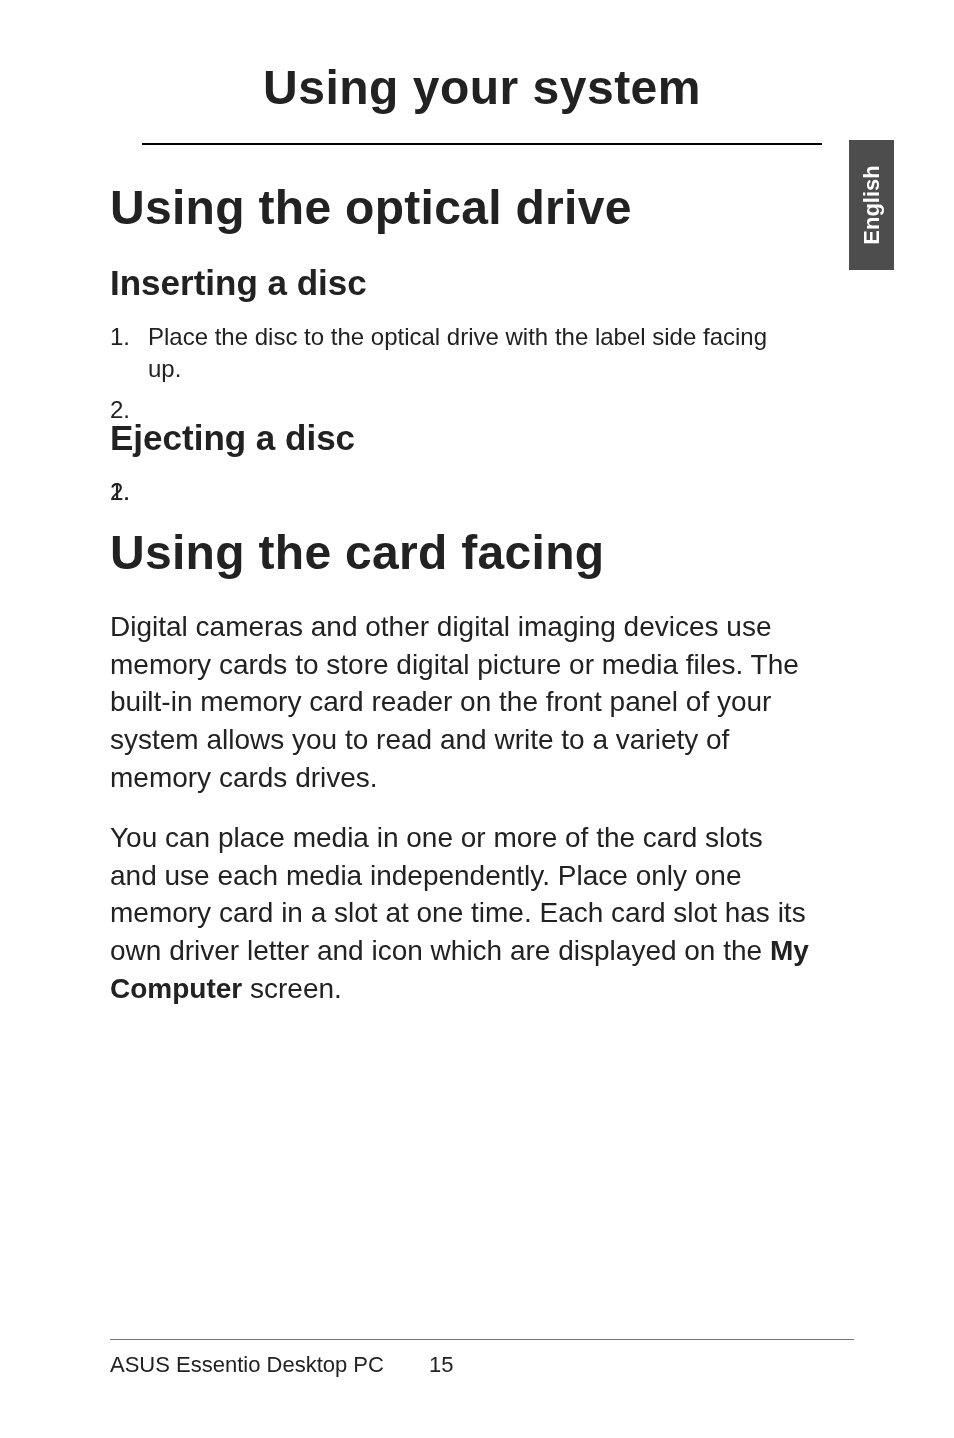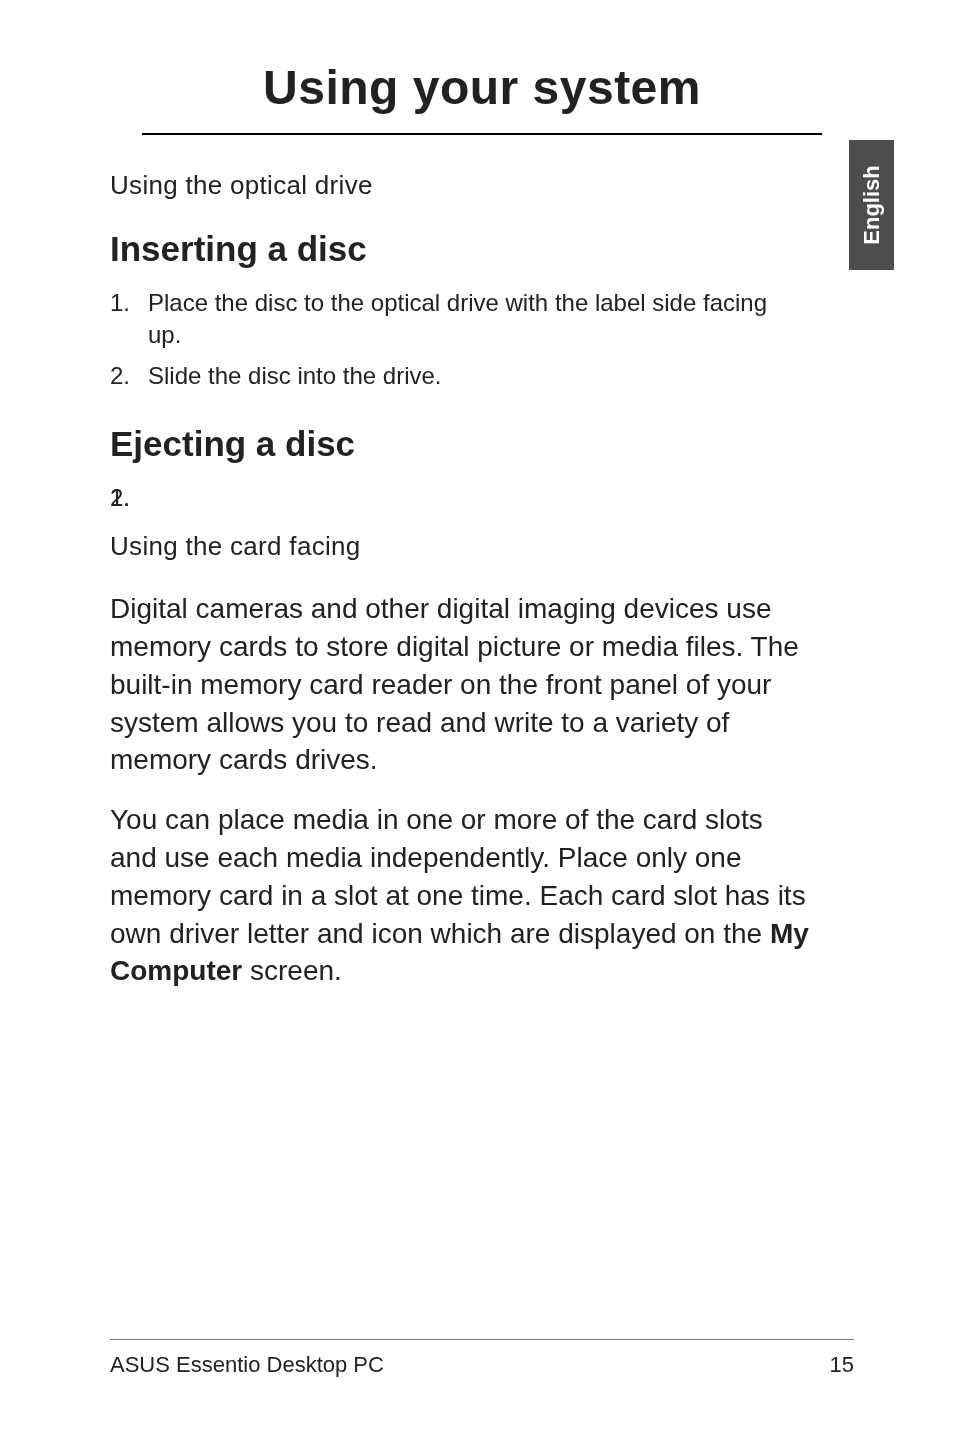--- a/index.html
+++ b/index.html
@@ -33,31 +33,31 @@
     font-size: 22px;
     transform: rotate(-90deg);
     white-space: nowrap;
   }
   h1.main-title {
     font-family: Arial, Helvetica, sans-serif;
     font-weight: 900;
     font-size: 48px;
     text-align: center;
     border-bottom: 2px solid #000;
-    padding-bottom: 18px;
+    padding-bottom: 28px;
     margin-bottom: 35px;
     letter-spacing: 0.5px;
     width: 680px;
     margin-left: auto;
     margin-right: auto;
   }
   h2.section-title {
     font-family: Arial, Helvetica, sans-serif;
-    font-weight: 400;
-    font-size: 26px;
+    font-weight: 700;
+    font-size: 48px;
     margin-bottom: 28px;
     letter-spacing: 0.3px;
   }
   h3.subsection-title {
     font-weight: bold;
     font-size: 35px;
     margin-bottom: 18px;
   }
   ol.steps {
     list-style: none;
@@ -86,21 +86,21 @@
     height: 35px;
   }
   .footer {
     position: absolute;
     bottom: 60px;
     left: 110px;
     right: 100px;
     border-top: 1px solid #777;
     padding-top: 12px;
     display: flex;
-    justify-content: space-between;
+    justify-content: flex-start;
     font-size: 22px;
   }
   .footer .label {
     margin-right: 45px;
   }
   b { font-weight: bold; }
 </style>
 </head>
 <body>
 
@@ -113,21 +113,20 @@
 <h2 class="section-title">Using the optical drive</h2>
 
 <h3 class="subsection-title">Inserting a disc</h3>
 <ol class="steps">
   <li>
     <span class="num">1.</span>
     <span>Place the disc to the optical drive with the label side facing up.</span>
   </li>
   <li>
     <span class="num">2.</span>
-    <span>Slide the disc into the drive.</span>
   </li>
 </ol>
 
 <h3 class="subsection-title">Ejecting a disc</h3>
 <ol class="steps">
   <li>
     <span class="num">1.</span>
   </li>
   <li>
     <span class="num">2.</span>

